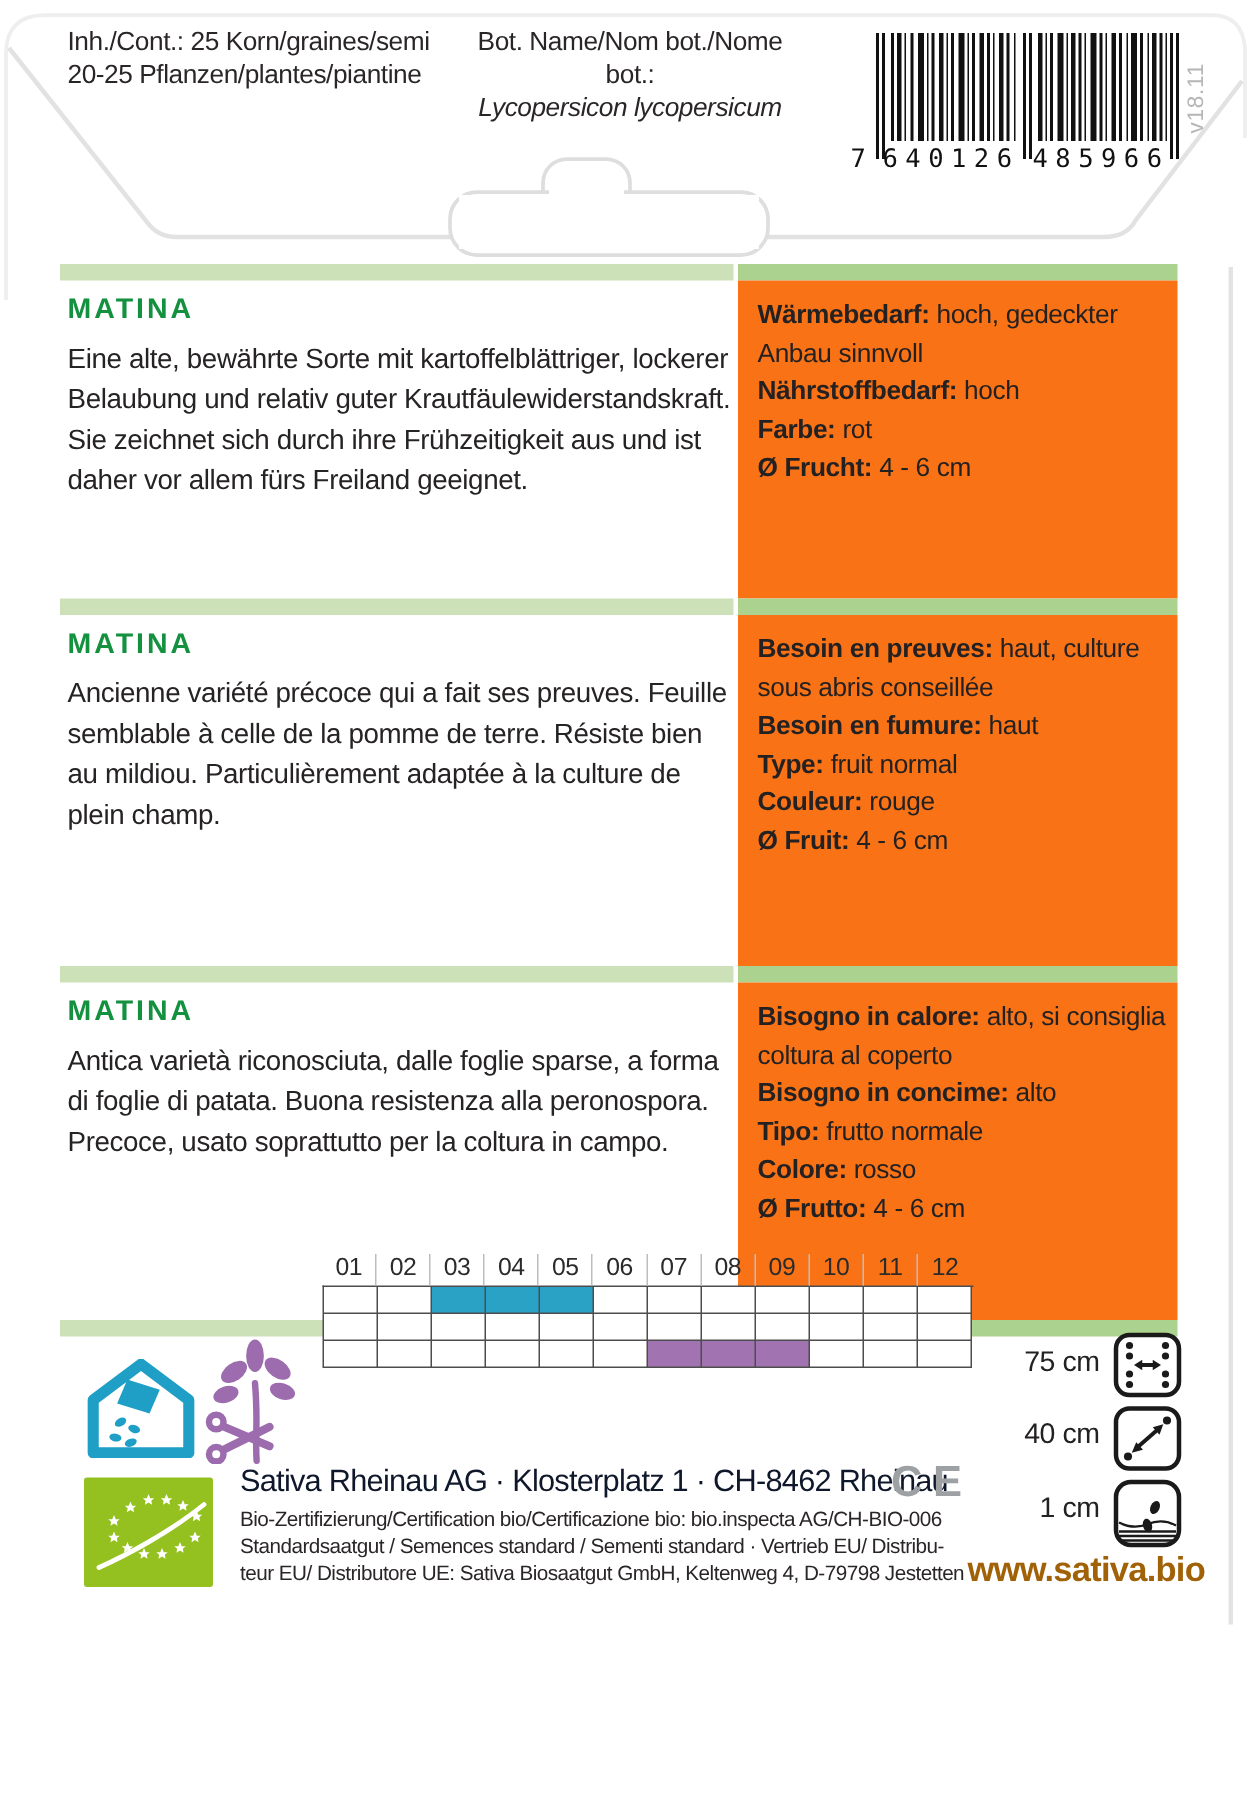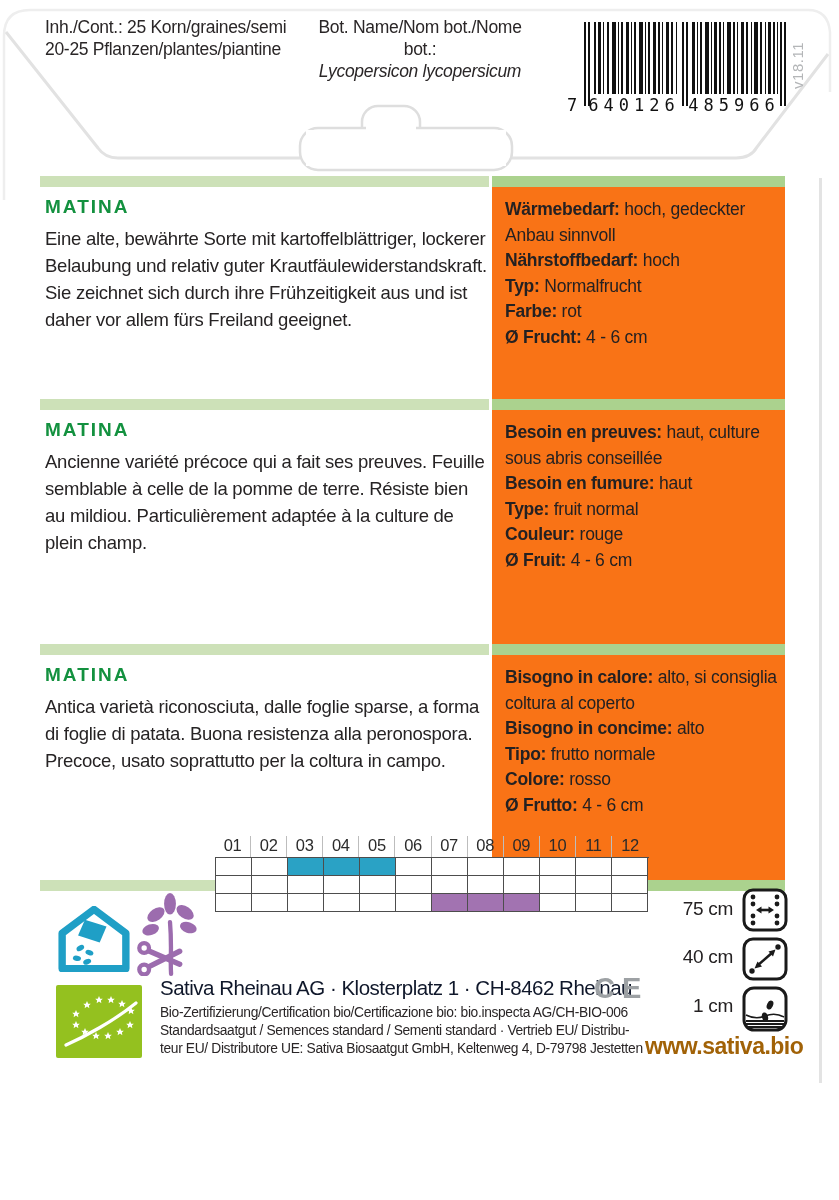--- a/index.html
+++ b/index.html
@@ -148,21 +148,20 @@
     <div class="section" style="top: 176px; height: 223px;">
       <div class="band-l"></div>
       <div class="band-r"></div>
       <div class="left-col">
         <div class="sec-title">MATINA</div>
         <div class="sec-body">Eine alte, bewährte Sorte mit kartoffelblättriger, lockerer Belaubung und relativ guter Krautfäu­lewiderstandskraft. Sie zeichnet sich durch ihre Frühzeitigkeit aus und ist daher vor allem fürs Freiland geeignet.</div>
       </div>
       <div class="panel">
         <div class="panel-item"><b>Wärmebedarf: </b>hoch, gedeckter Anbau sinnvoll</div>
         <div class="panel-item"><b>Nährstoffbedarf: </b>hoch</div>
-        <div class="panel-item"><b>Typ: </b>Normalfrucht</div>
         <div class="panel-item"><b>Farbe: </b>rot</div>
         <div class="panel-item"><b>Ø Frucht: </b>4 - 6 cm</div>
       </div>
     </div>
     <div class="section" style="top: 399px; height: 245px;">
       <div class="band-l"></div>
       <div class="band-r"></div>
       <div class="left-col">
         <div class="sec-title">MATINA</div>
         <div class="sec-body">Ancienne variété précoce qui a fait ses preuves. Feuille semblable à celle de la pomme de terre. Résiste bien au mildiou. Particulièrement adaptée à la culture de plein champ.</div>

